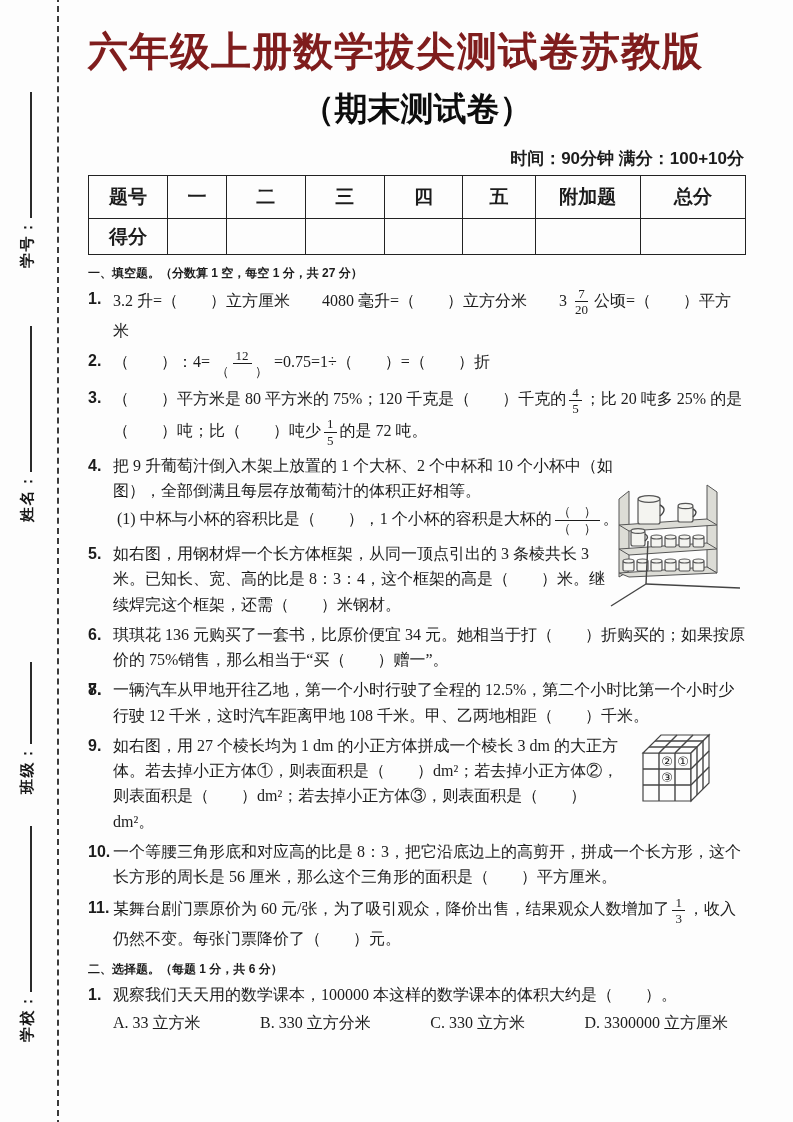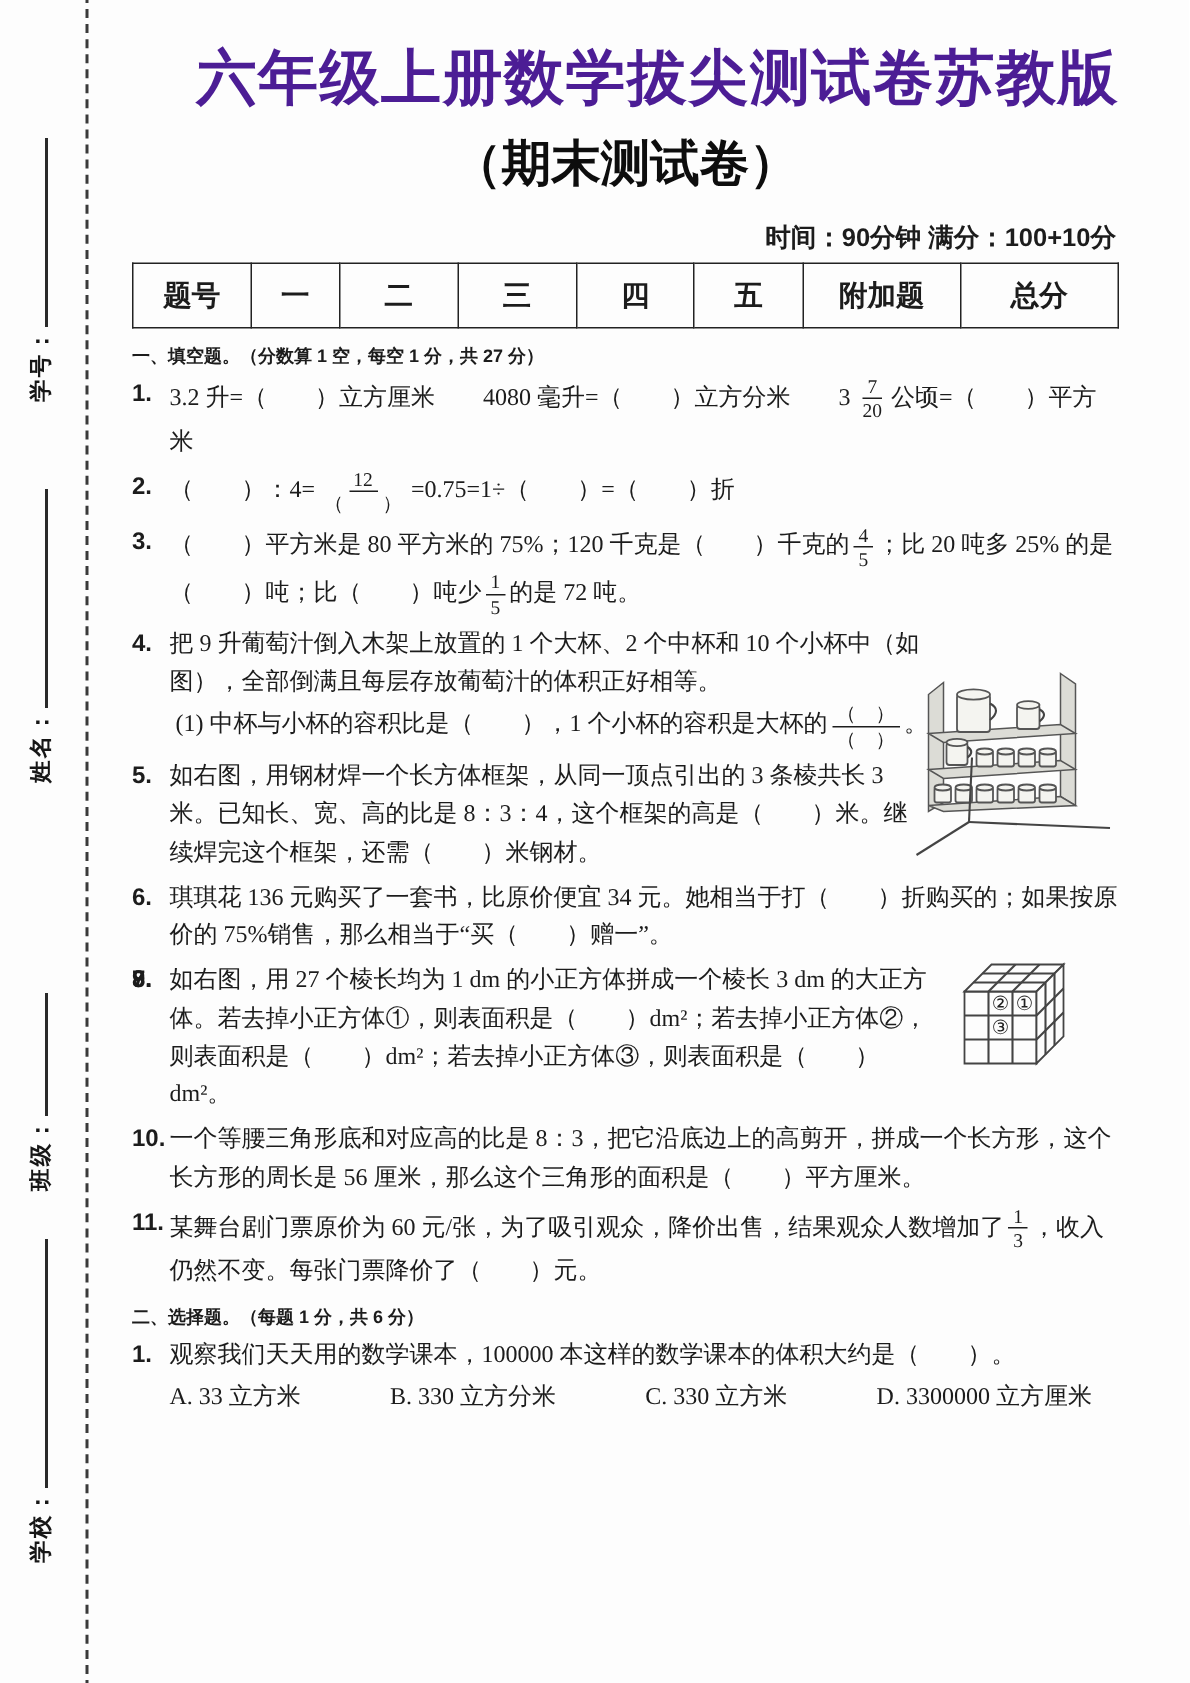--- a/index.html
+++ b/index.html
@@ -17,22 +17,22 @@
     white-space:nowrap; font-family:"Liberation Sans", sans-serif;
     font-size:15px; font-weight:bold; letter-spacing:1.5px; color:#161616;
   }
   .vlabel .fill-line {
     display:inline-block; height:0.95em; vertical-align:baseline;
     border-bottom:2px solid #2a2a2a;
   }
   
   .content { position:absolute; left:88px; top:0; width:658px; }
   .title {
-    margin:24px 0 0; text-align:right; font-family:"Liberation Sans", sans-serif;
-    font-weight:900; font-size:40px; letter-spacing:1px; color:#4c1d95;
+    margin:24px 0 0; text-align:left; font-family:"Liberation Sans", sans-serif;
+    font-weight:900; font-size:40px; letter-spacing:1px; color:#7f1d1d;
   }
   .subtitle {
     margin:8px 0 0; text-align:center; font-family:"Liberation Sans", sans-serif;
     font-weight:900; font-size:33px; color:#0d0d0d;
   }
   .exam-info {
     margin:15px 2px 5px 0; text-align:right;
     font-family:"Liberation Sans", sans-serif; font-weight:bold; font-size:17px;
   }
   table.score-table { width:100%; border-collapse:collapse; table-layout:fixed; }
@@ -106,20 +106,30 @@
           <tr class="score-head">
         <td>题号</td>
         <td>一</td>
         <td>二</td>
         <td>三</td>
         <td>四</td>
         <td>五</td>
         <td>附加题</td>
         <td>总分</td>
       </tr>
+      <tr class="score-vals">
+        <td>得分</td>
+        <td></td>
+            <td></td>
+        <td></td>
+            <td></td>
+        <td></td>
+            <td></td>
+        <td></td>
+      </tr>
     </tbody>
       </table>
 
     <div class="sec-heading">一、填空题。（分数算 1 空，每空 1 分，共 27 分）</div>
 
     <div class="q">
       <span class="qnum">1.</span>
       <span>3.2 升=（　　）立方厘米　　4080 毫升=（　　）立方分米　　<span class="whole">3</span><span class="frac">
             <span class="fnum">7</span>
             <span class="fden">20</span>
@@ -209,20 +219,21 @@
       <span class="qnum">6.</span>
       <span>琪琪花 136 元购买了一套书，比原价便宜 34 元。她相当于打（　　）折购买的；如果按原价的 75%销售，那么相当于“买（　　）赠一”。</span>
     </div>
 
     <div class="q">
       <span class="qnum">7.</span>
     </div>
 
     <div class="q">
       <span class="qnum">8.</span>
+      <span>一辆汽车从甲地开往乙地，第一个小时行驶了全程的 12.5%，第二个小时比第一个小时少行驶 12 千米，这时汽车距离甲地 108 千米。甲、乙两地相距（　　）千米。</span>
     </div>
 
     <div class="q pad-cube">
       <span class="qnum">9.</span>
       <span>如右图，用 27 个棱长均为 1 dm 的小正方体拼成一个棱长 3 dm 的大正方体。若去掉小正方体①，则表面积是（　　）dm²；若去掉小正方体②，则表面积是（　　）dm²；若去掉小正方体③，则表面积是（　　）dm²。</span>
       <svg class="q-fig fig-cube" width="113" height="74" viewBox="0 0 113 74">
 
         <polygon class="cubef" points="4,20 52,20 52,68 4,68"></polygon>
         <polygon class="cubef" points="4,20 22,2 70,2 52,20"></polygon>
         <polygon class="cubef" points="52,20 70,2 70,50 52,68"></polygon>

